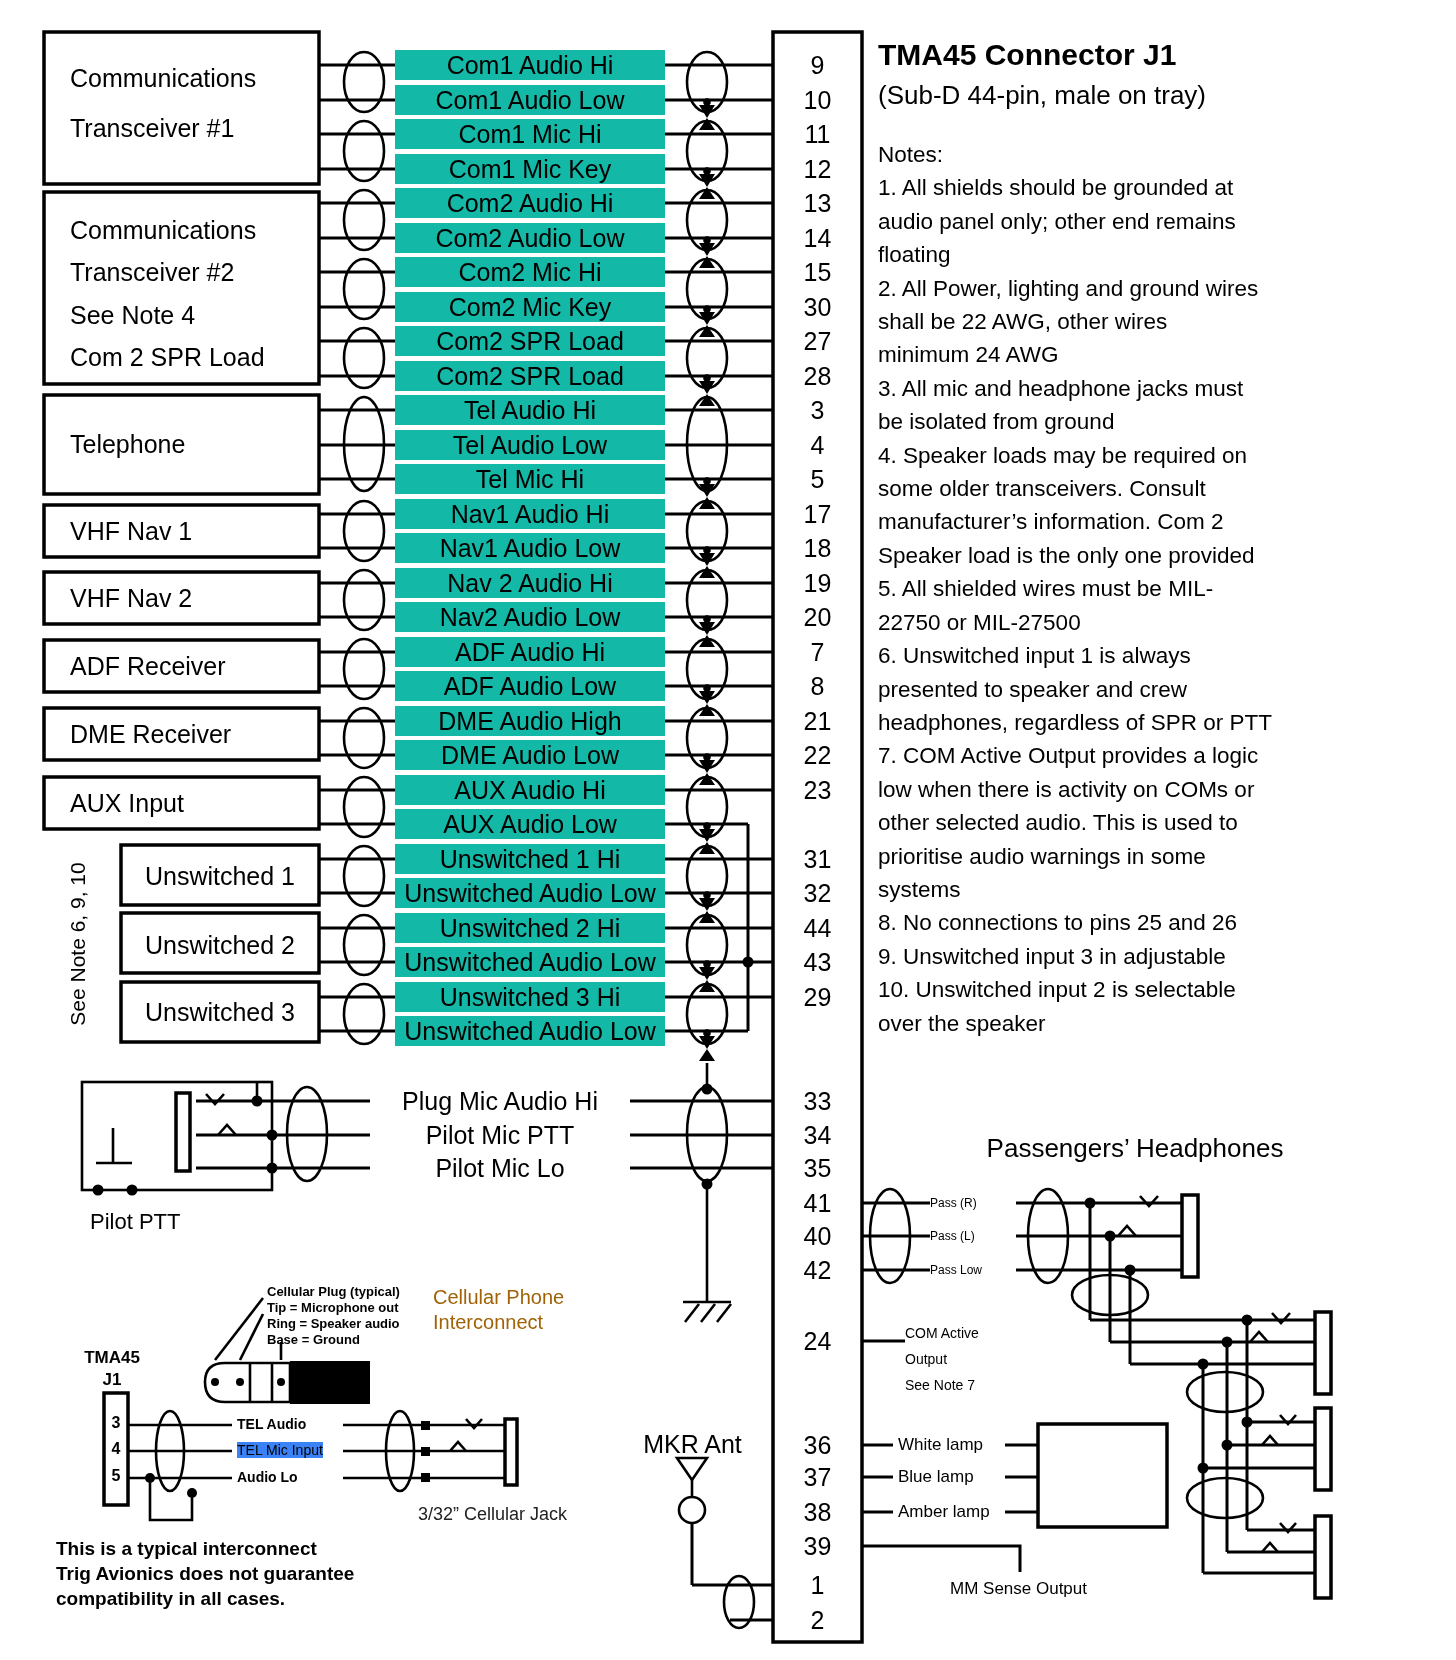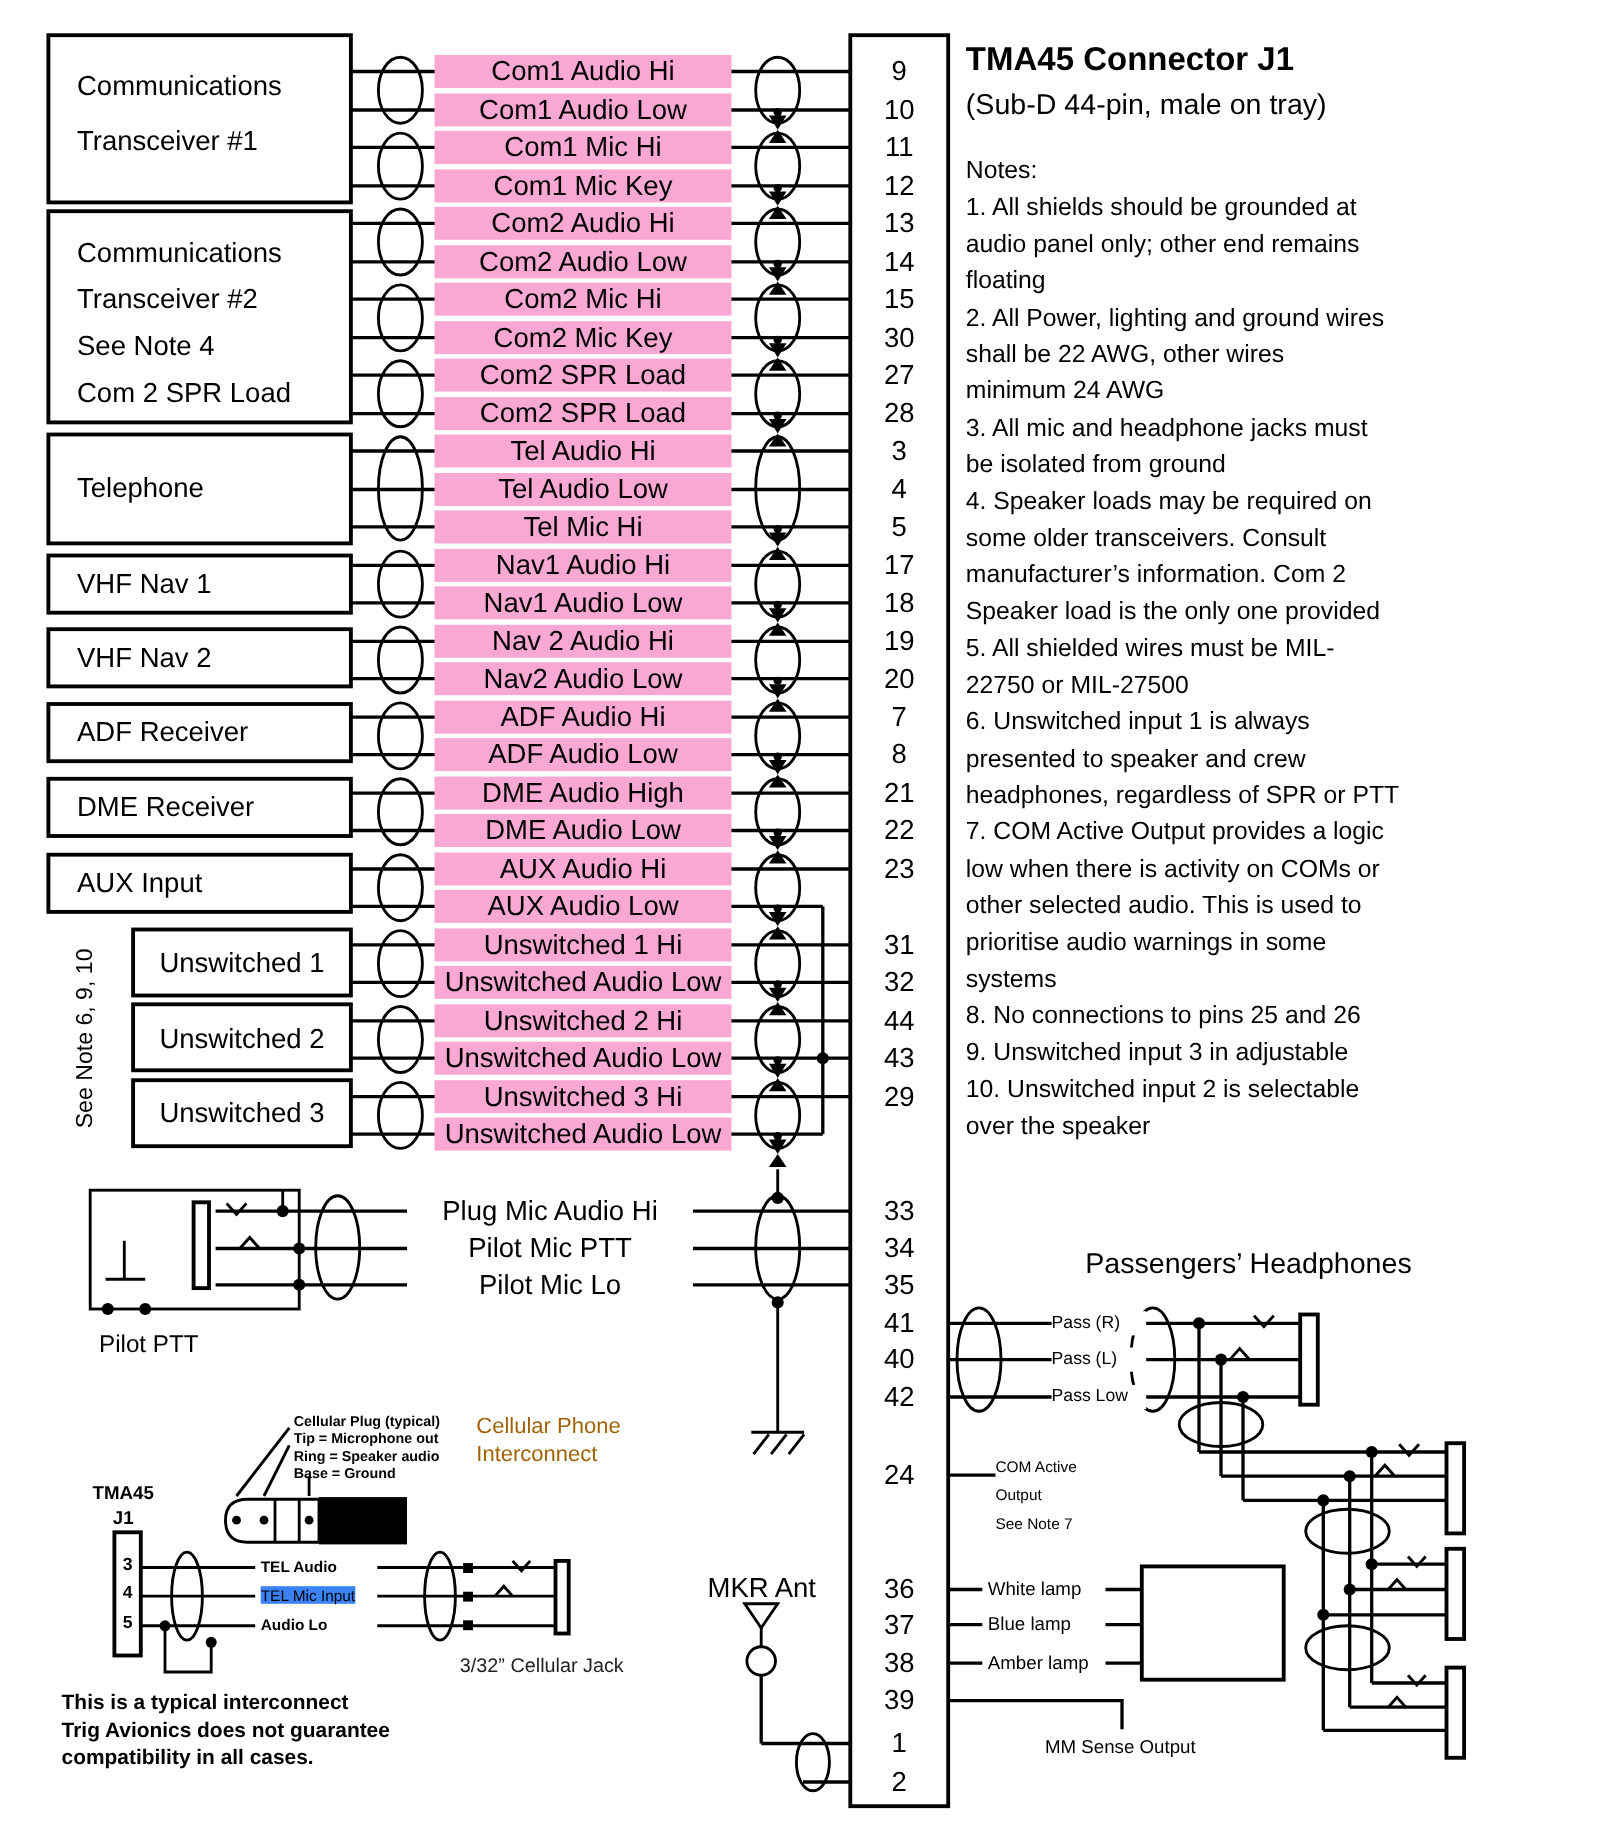--- a/index.html
+++ b/index.html
@@ -5,30 +5,30 @@
   html,body{margin:0;padding:0;background:#fff;}
   #page{position:relative;width:1456px;height:1660px;background:#fff;overflow:hidden;
         font-family:"Liberation Sans",sans-serif;color:#000;}
   #art{position:absolute;left:0;top:0;}
   .w{stroke:#000;stroke-width:3;fill:none;}
   .t{stroke:#000;stroke-width:2.6;fill:none;}
   .bx{stroke:#000;stroke-width:3.5;fill:#fff;}
   .f{fill:#000;stroke:none;}
   .txt{position:absolute;white-space:pre-line;}
   .sig{position:absolute;left:395px;width:270px;height:30px;line-height:30px;
-       text-align:center;font-size:25px;background:#f9a8d4;}
+       text-align:center;font-size:25px;background:#14b8a6;}
   .psig{position:absolute;left:370px;width:260px;height:30px;line-height:30px;
        text-align:center;font-size:25px;background:#fff;}
   .pin{position:absolute;left:773px;width:89px;height:30px;line-height:30px;
        text-align:center;font-size:25px;}
   .bl{position:absolute;left:70px;height:30px;line-height:30px;font-size:25px;}
   .ul{position:absolute;left:140px;width:160px;height:30px;line-height:30px;
       text-align:center;font-size:25px;}
   .pl{position:absolute;left:930px;width:86px;height:22px;line-height:22px;
-      font-size:16px;background:#fff;margin-left:26px;}
+      font-size:12px;background:#fff;}
   .ll{position:absolute;left:898px;width:104px;height:22px;line-height:22px;font-size:17px;}
 </style>
 </head>
 <body>
 
 <div id="page">
 
 <svg id="art" width="1456" height="1660" viewBox="0 0 1456 1660">
 
   <g>

